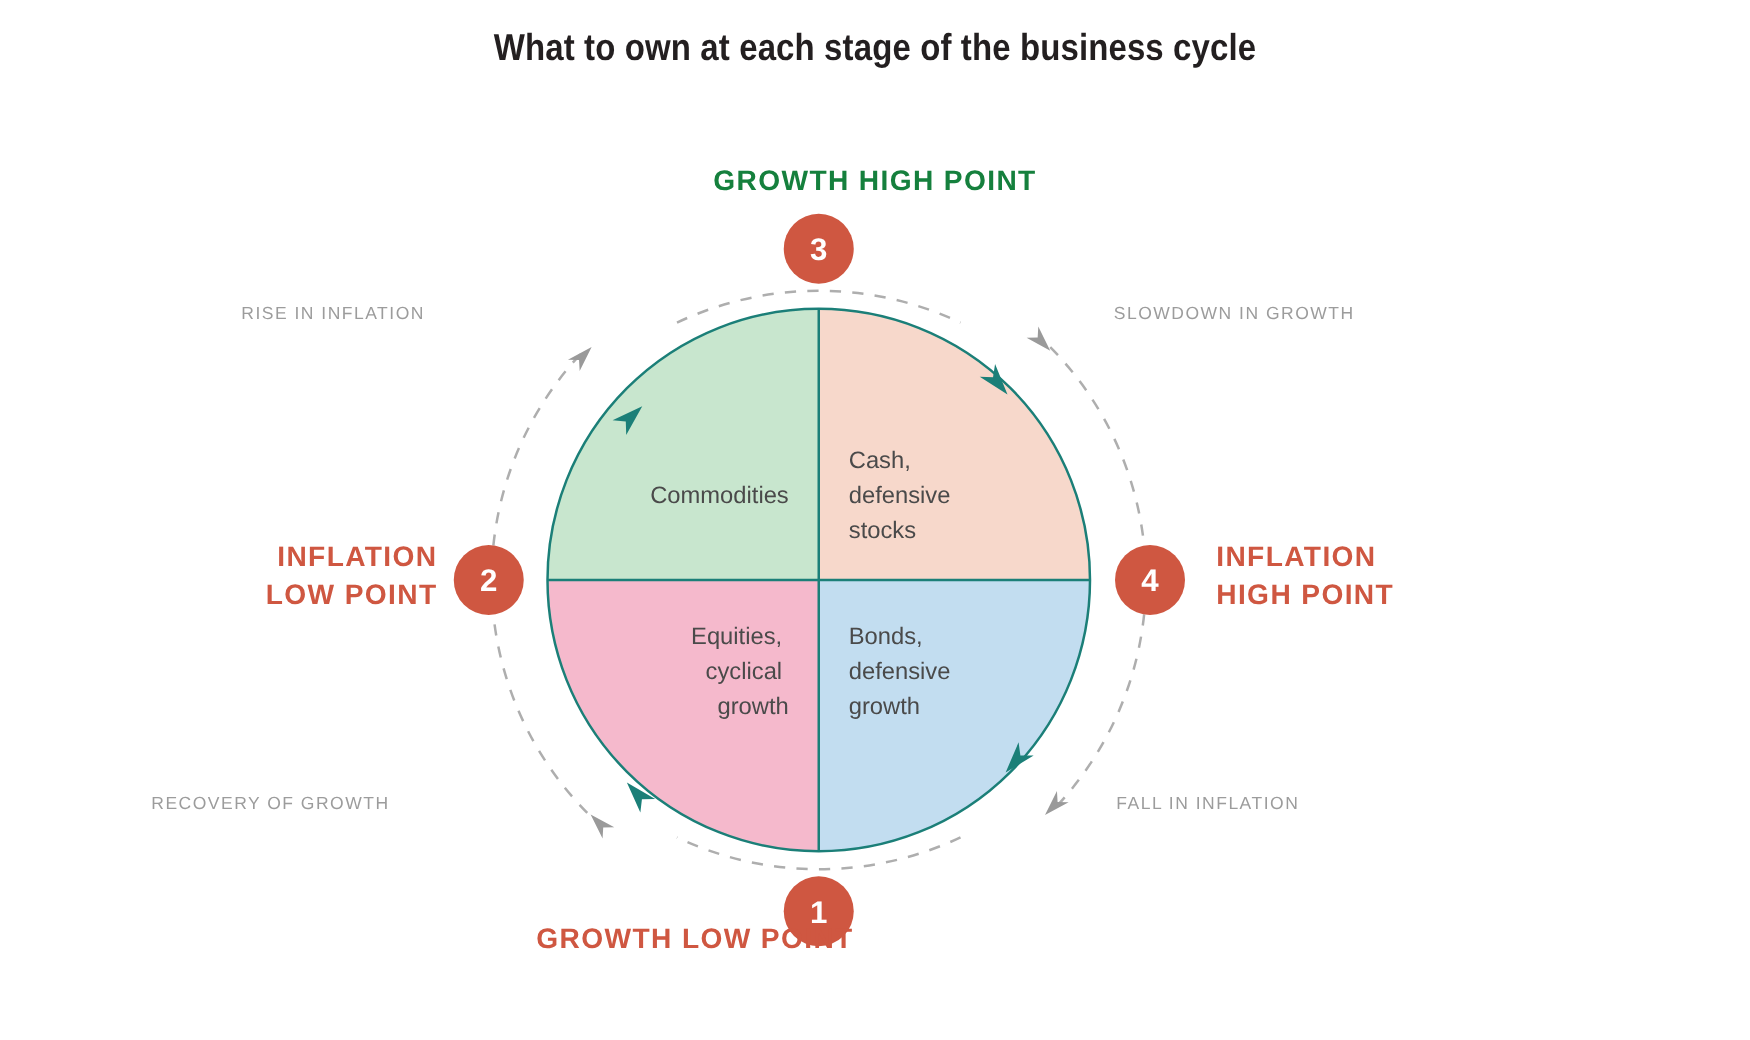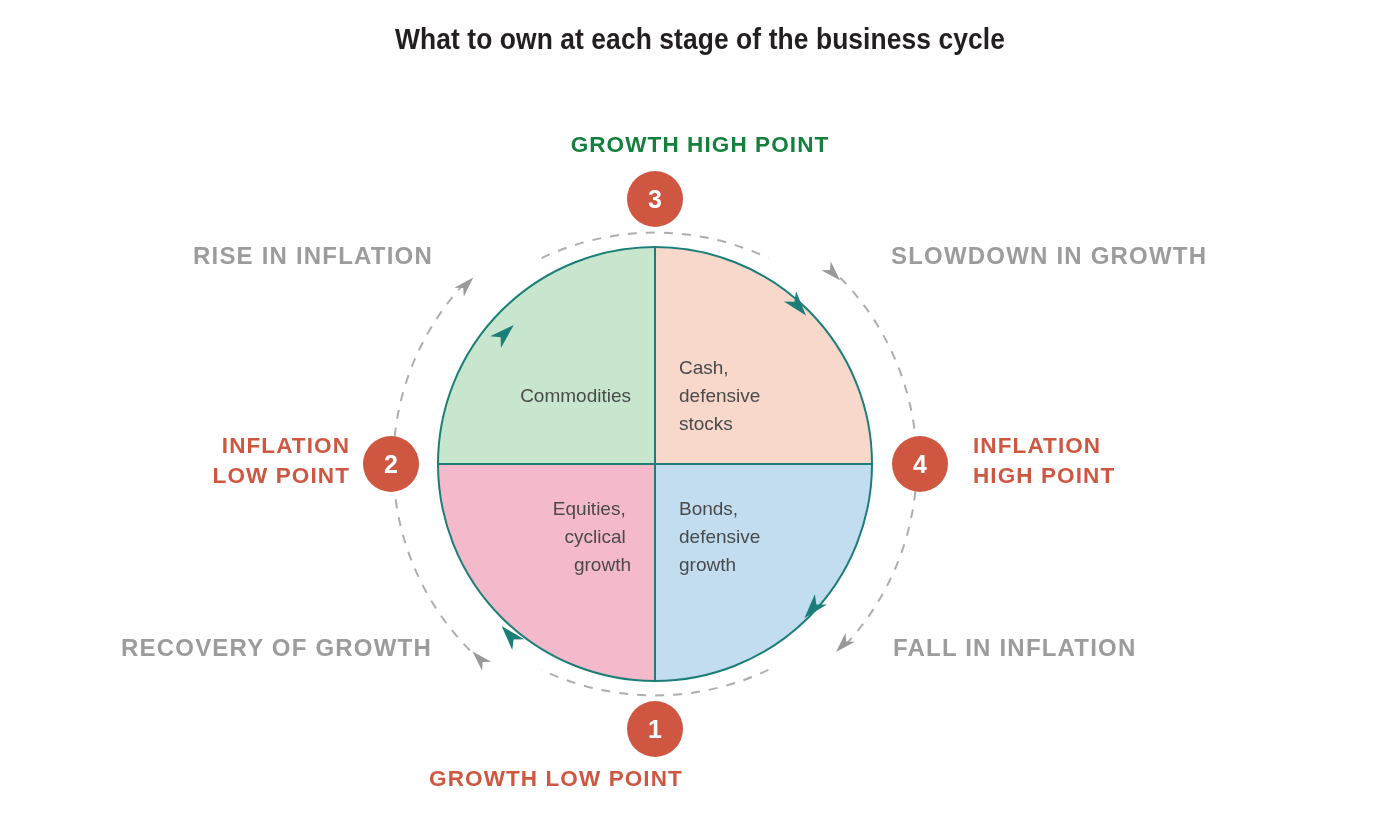--- a/index.html
+++ b/index.html
@@ -27,21 +27,21 @@
 
   .stage-label{
     position:absolute;
     font-family:"Liberation Sans","DejaVu Sans",sans-serif;
     font-size:22.5px;font-weight:700;color:#cf5741;
     letter-spacing:1.1px;line-height:1.32;white-space:pre-line;
   }
   .trans-label{
     position:absolute;
     font-family:"Liberation Sans","DejaVu Sans",sans-serif;
-    font-size:24px;font-weight:700;color:#9c9c9c;
+    font-size:14px;font-weight:400;color:#9c9c9c;
     letter-spacing:1.2px;white-space:nowrap;
   }
 </style>
 </head>
 <body>
 
 <div id="stage">
 
   <div id="title" style="color: rgb(35, 31, 32);">What to own at each stage of the business cycle</div>
 
@@ -142,21 +142,21 @@
       </g>
     </g>
   </svg>
 
   <div class="stage-label" style="left: 0px; top: 130px; width: 1400px; text-align: center; color: #15803d;">GROWTH HIGH POINT</div>
 
   <div class="stage-label" style="right: 1050px; top: 431px; text-align: right; color: rgb(207, 87, 65);">INFLATION<br>LOW POINT</div>
 
   <div class="stage-label" style="left: 973px; top: 431px; text-align: left; color: rgb(207, 87, 65);">INFLATION<br>HIGH POINT</div>
 
-  <div class="stage-label" style="left: 0px; top: 764px; width: 1112px; text-align: center; color: rgb(207, 87, 65);">GROWTH LOW POINT</div>
+  <div class="stage-label" style="left: 0px; top: 736px; width: 1112px; text-align: center; color: rgb(207, 87, 65);">GROWTH LOW POINT</div>
 
   <div class="trans-label" style="left: 193px; top: 242px; color: rgb(156, 156, 156);">RISE IN INFLATION</div>
 
   <div class="trans-label" style="left: 891px; top: 242px; color: rgb(156, 156, 156);">SLOWDOWN IN GROWTH</div>
 
   <div class="trans-label" style="left: 121px; top: 634px; color: rgb(156, 156, 156);">RECOVERY OF GROWTH</div>
 
   <div class="trans-label" style="left: 893px; top: 634px; color: rgb(156, 156, 156);">FALL IN INFLATION</div>
 
 </div>

